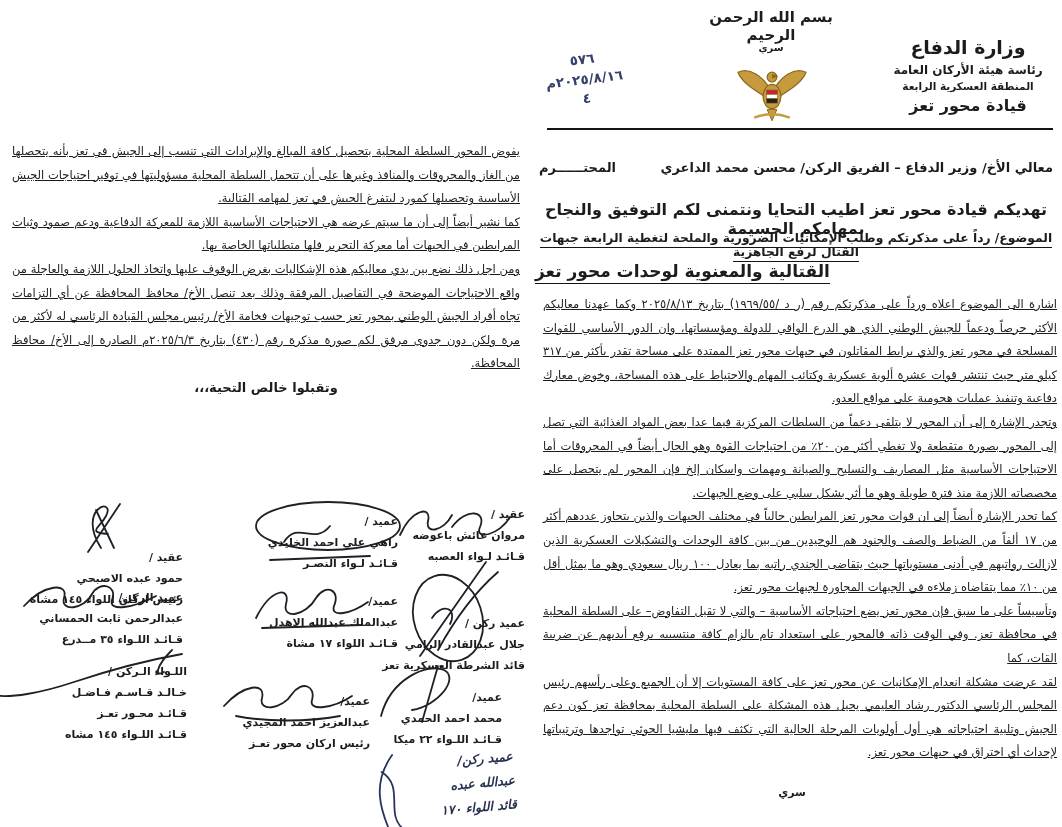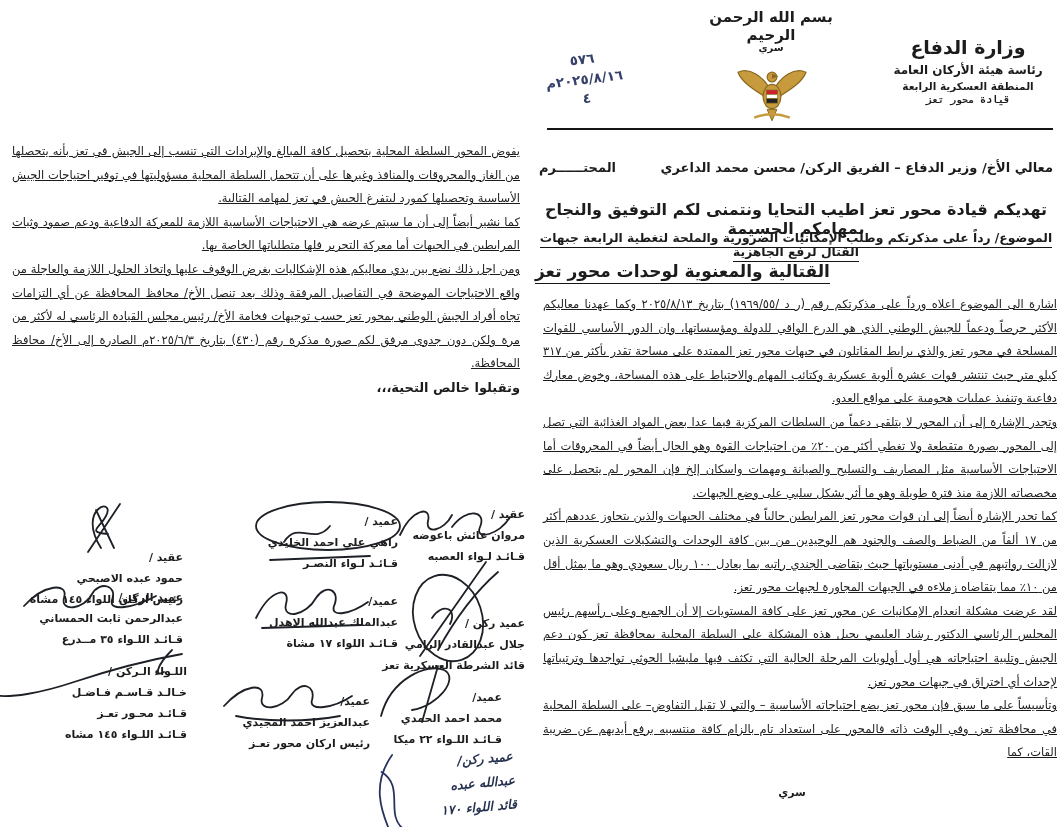--- a/index.html
+++ b/index.html
@@ -10,21 +10,21 @@
   }
   .page{position:absolute;top:0;height:827px;width:531px;}
   #page1{left:531px;}
   #page2{left:0;}
 
   
   .ministry{position:absolute;top:34px;left:352px;width:170px;text-align:center;line-height:1.45;}
   .ministry .l1{font-size:19px;font-weight:bold;letter-spacing:1px;}
   .ministry .l2{font-size:12px;font-weight:bold;}
   .ministry .l3{font-size:10.5px;font-weight:bold;}
-  .ministry .l4{font-size:10px;font-weight:bold;font-family:Liberation Mono, monospace;}
+  .ministry .l4{font-size:16px;font-weight:bold;}
   .bismillah{position:absolute;top:8px;left:155px;width:170px;text-align:center;
     font-size:15px;font-weight:bold;}
   .secret-top{position:absolute;top:42px;left:155px;width:170px;text-align:center;
     font-size:10px;font-weight:bold;}
   .emblem{position:absolute;top:56px;left:200px;}
   .handref{position:absolute;top:50px;left:6px;width:95px;text-align:center;
     font-size:13.5px;font-weight:600;color:#35406b;transform:rotate(-7deg);line-height:1.45;}
   .header-rule{position:absolute;top:128px;left:16px;width:506px;border-top:2.5px solid #141414;}
 
   
@@ -36,21 +36,21 @@
     font-size:12.3px;font-weight:bold;}
   .subject2{position:absolute;top:261px;left:4px;width:522px;text-align:left;
     font-size:17px;font-weight:bold;}
   .u{border-bottom:1.6px solid #141414;padding-bottom:2px;}
 
   
   .body-text{position:absolute;left:12px;width:514px;}
   #page1 .body-text{top:293px;}
   #page2 .body-text{top:140px;left:12px;width:508px;}
   .para{margin:0;font-size:11.5px;line-height:23.6px;text-align:justify;text-decoration:underline;}
-  .closing{margin-top:4px;font-size:13px;font-weight:bold;}
+  .closing{margin-top:4px;text-align:center;font-size:13px;font-weight:bold;}
   .secret-bottom{position:absolute;top:786px;left:0;width:522px;text-align:center;
     font-size:11px;font-weight:bold;}
 
   
   .sig{position:absolute;text-align:right;font-weight:bold;font-size:11px;line-height:1.9;}
   .sig div{white-space:nowrap;}
   .scribble{position:absolute;pointer-events:none;}
   .scribble path,.scribble ellipse{fill:none;stroke:#1d2026;stroke-width:1.8;
     stroke-linecap:round;stroke-linejoin:round;}
   .sig.hand{color:#26324f;font-style:italic;transform:rotate(-5deg);font-size:12.5px;}
@@ -103,22 +103,22 @@
     <span class="u">الموضوع/ رداً على مذكرتكم وطلب الإمكانيات الضرورية والملحة لتغطية الرابعة جبهات القتال لرفع الجاهزية</span>
   </div>
   <div class="subject2">
     <span class="u">القتالية والمعنوية لوحدات محور تعز</span>
   </div>
 
   <div class="body-text">
     <p class="para">اشارة الى الموضوع اعلاه ورداً على مذكرتكم رقم (ر د /١٩٦٩/٥٥) بتاريخ ٢٠٢٥/٨/١٣ وكما عهدنا معاليكم الأكثر حرصاً ودعماً للجيش الوطني الذي هو الدرع الواقي للدولة ومؤسساتها، وان الدور الأساسي للقوات المسلحة في محور تعز والذي يرابط المقاتلون في جبهات محور تعز الممتدة على مساحة تقدر بأكثر من ٣١٧ كيلو متر حيث تنتشر قوات عشرة ألوية عسكرية وكتائب المهام والاحتياط على هذه المساحة، وخوض معارك دفاعية وتنفيذ عمليات هجومية على مواقع العدو.</p>
     <p class="para">وتجدر الإشارة إلى أن المحور لا يتلقى دعماً من السلطات المركزية فيما عدا بعض المواد الغذائية التي تصل إلى المحور بصورة متقطعة ولا تغطي أكثر من ٢٠٪ من احتياجات القوة وهو الحال أيضاً في المحروقات أما الاحتياجات الأساسية مثل المصاريف والتسليح والصيانة ومهمات واسكان إلخ فإن المحور لم يتحصل على مخصصاته اللازمة منذ فترة طويلة وهو ما أثر بشكل سلبي على وضع الجبهات.</p>
     <p class="para">كما تجدر الإشارة أيضاً إلى ان قوات محور تعز المرابطين حالياً في مختلف الجبهات والذين يتجاوز عددهم أكثر من ١٧ ألفاً من الضباط والصف والجنود هم الوحيدين من بين كافة الوحدات والتشكيلات العسكرية الذين لازالت رواتبهم في أدنى مستوياتها حيث يتقاضى الجندي راتبه بما يعادل ١٠٠ ريال سعودي وهو ما يمثل أقل من ١٠٪ مما يتقاضاه زملاءه في الجبهات المجاورة لجبهات محور تعز.</p>
+    <p class="para">وتأسيساً على ما سبق فإن محور تعز يضع احتياجاته الأساسية – والتي لا تقبل التفاوض– على السلطة المحلية في محافظة تعز. وفي الوقت ذاته فالمحور على استعداد تام بالزام كافة منتسبيه برفع أيديهم عن ضريبة القات، كما</p>
     <p class="para">لقد عرضت مشكلة انعدام الإمكانيات عن محور تعز على كافة المستويات إلا أن الجميع وعلى رأسهم رئيس المجلس الرئاسي الدكتور رشاد العليمي يحيل هذه المشكلة على السلطة المحلية بمحافظة تعز كون دعم الجيش وتلبية احتياجاته هي أول أولويات المرحلة الحالية التي تكثف فيها مليشيا الحوثي تواجدها وترتيباتها لإحداث أي اختراق في جبهات محور تعز.</p>
-    <p class="para">وتأسيساً على ما سبق فإن محور تعز يضع احتياجاته الأساسية – والتي لا تقبل التفاوض– على السلطة المحلية في محافظة تعز. وفي الوقت ذاته فالمحور على استعداد تام بالزام كافة منتسبيه برفع أيديهم عن ضريبة القات، كما</p>
   </div>
 
   <div class="secret-bottom">سري</div>
 </section>
 
 <section class="page" id="page2">
 
   <div class="body-text">
     <p class="para">يفوض المحور السلطة المحلية بتحصيل كافة المبالغ والإيرادات التي تنسب إلى الجيش في تعز بأنه يتحصلها من الغاز والمحروقات والمنافذ وغيرها على أن تتحمل السلطة المحلية مسؤوليتها في توفير احتياجات الجيش الأساسية وتحصيلها كمورد ليتفرغ الجيش في تعز لمهامه القتالية.</p>
     <p class="para">كما نشير أيضاً إلى أن ما سيتم عرضه هي الاحتياجات الأساسية اللازمة للمعركة الدفاعية ودعم صمود وثبات المرابطين في الجبهات أما معركة التحرير فلها متطلباتها الخاصة بها.</p>

